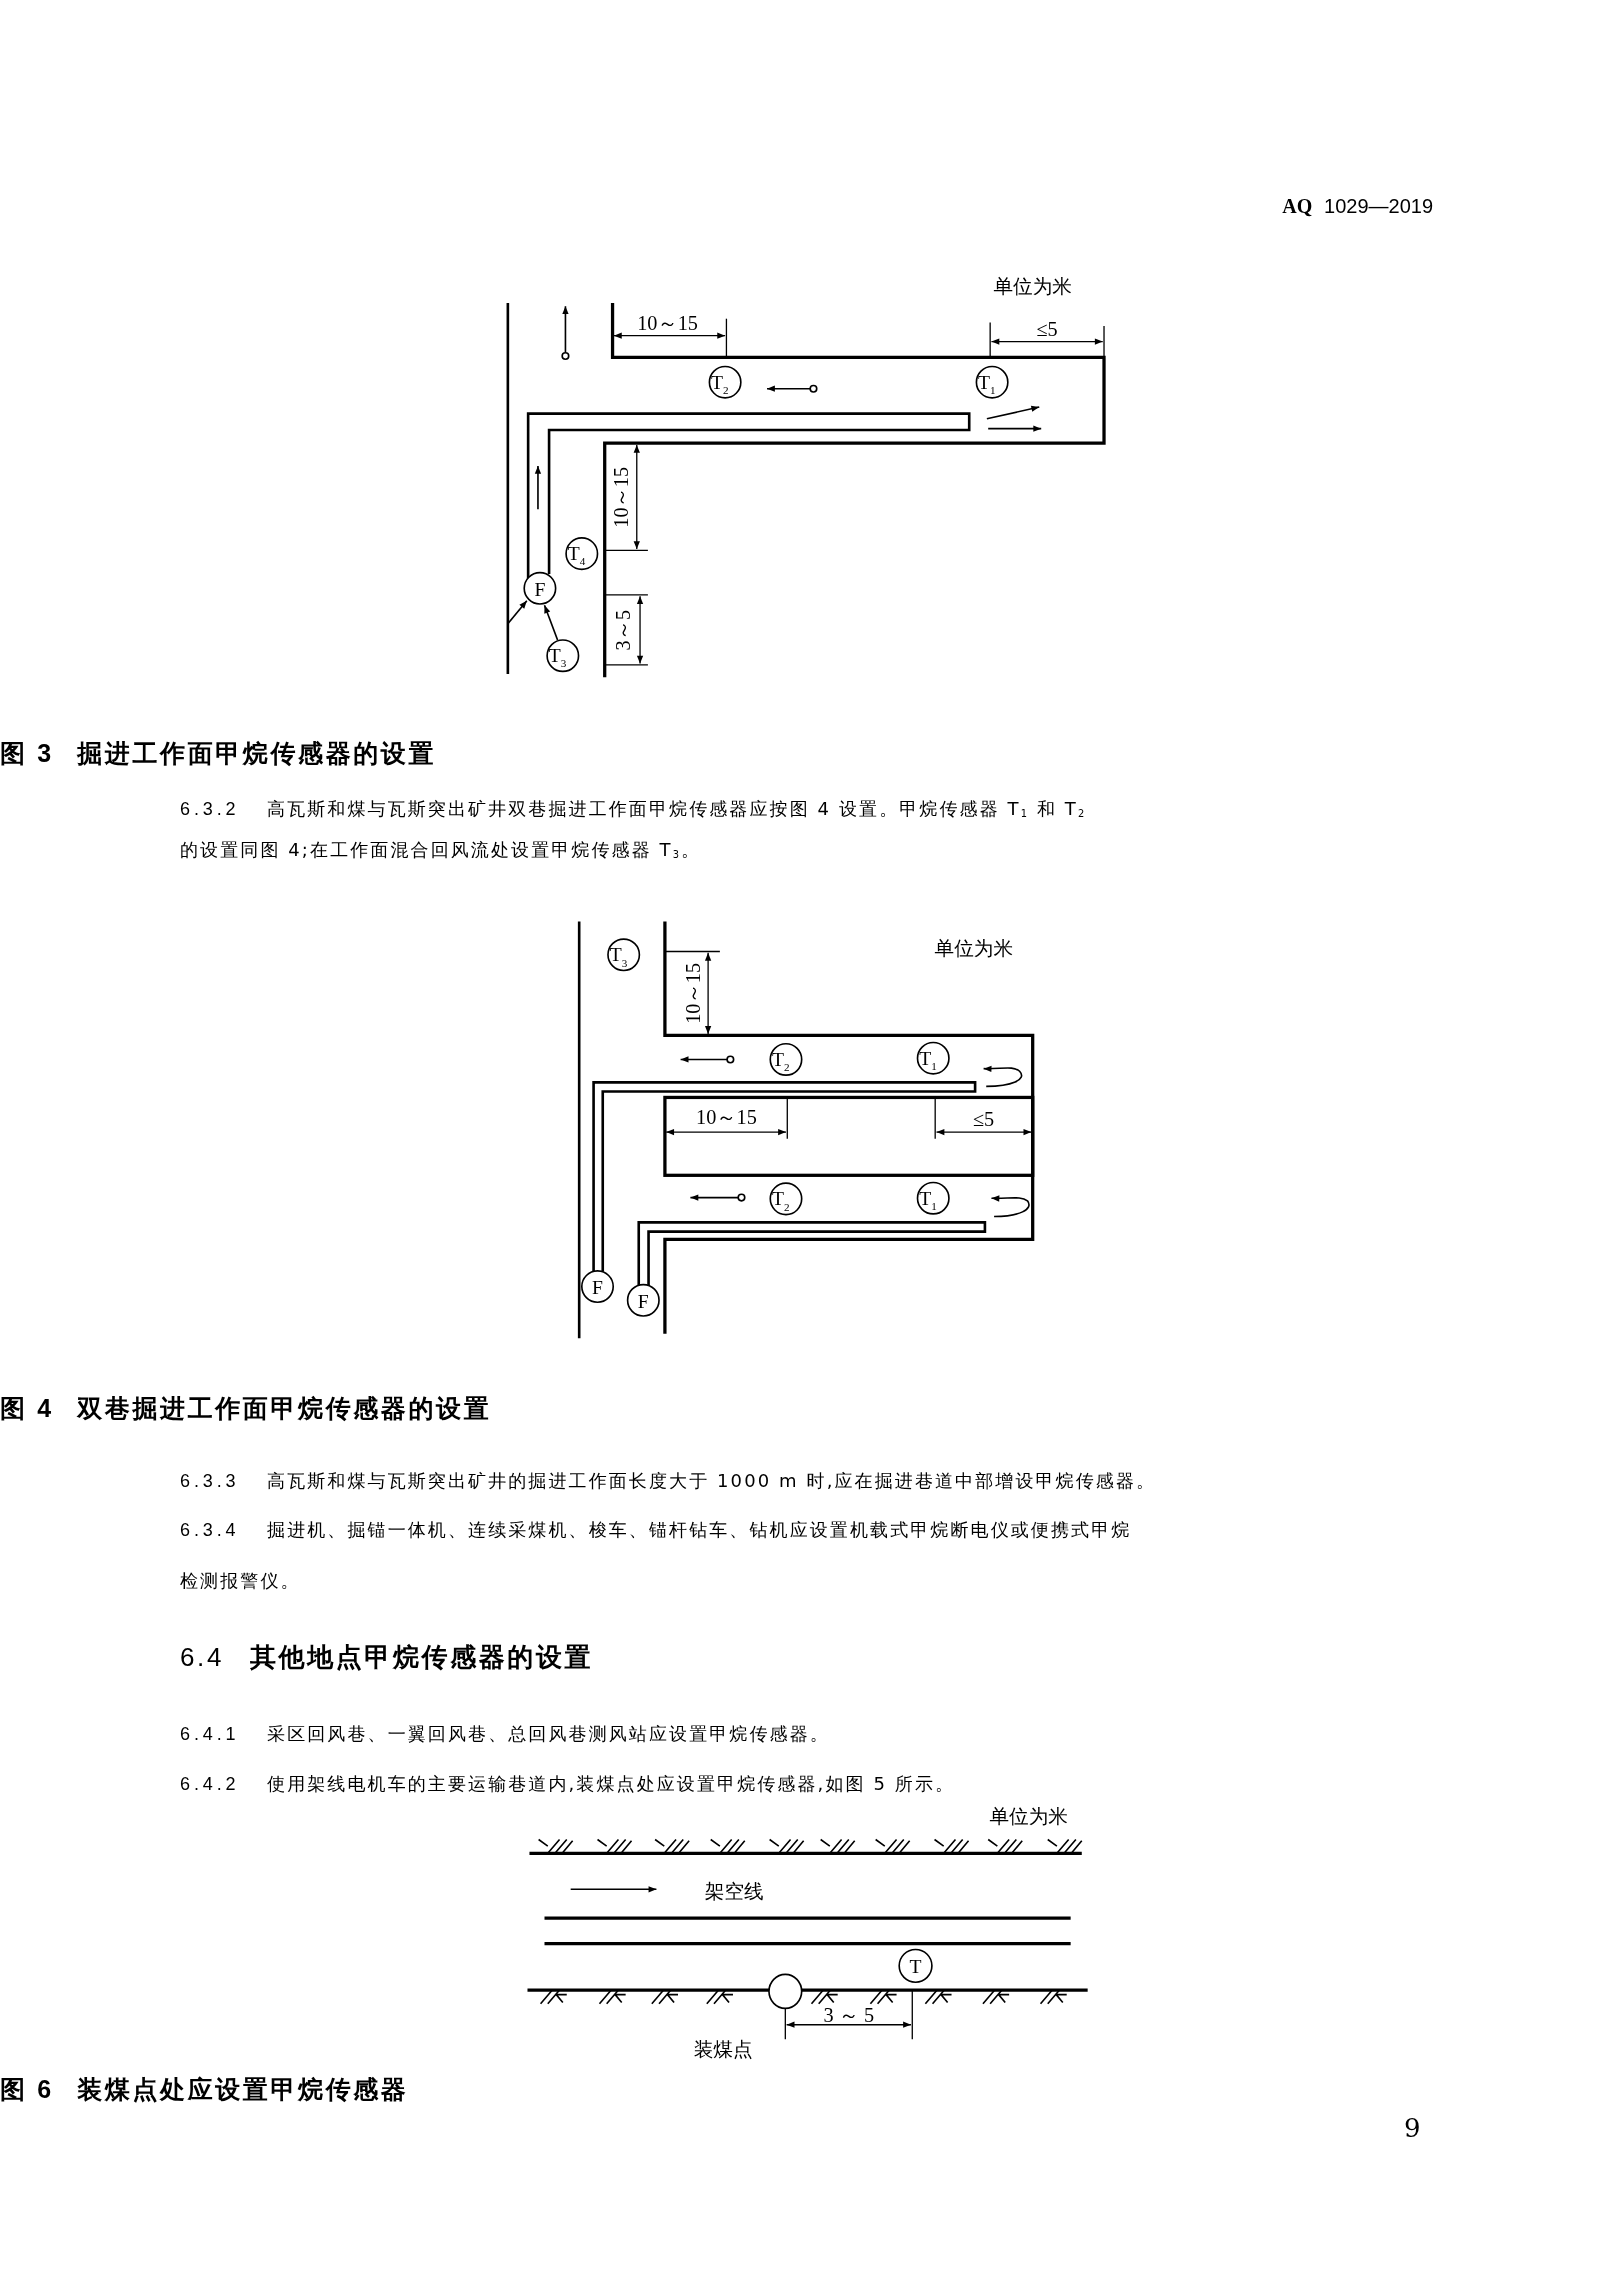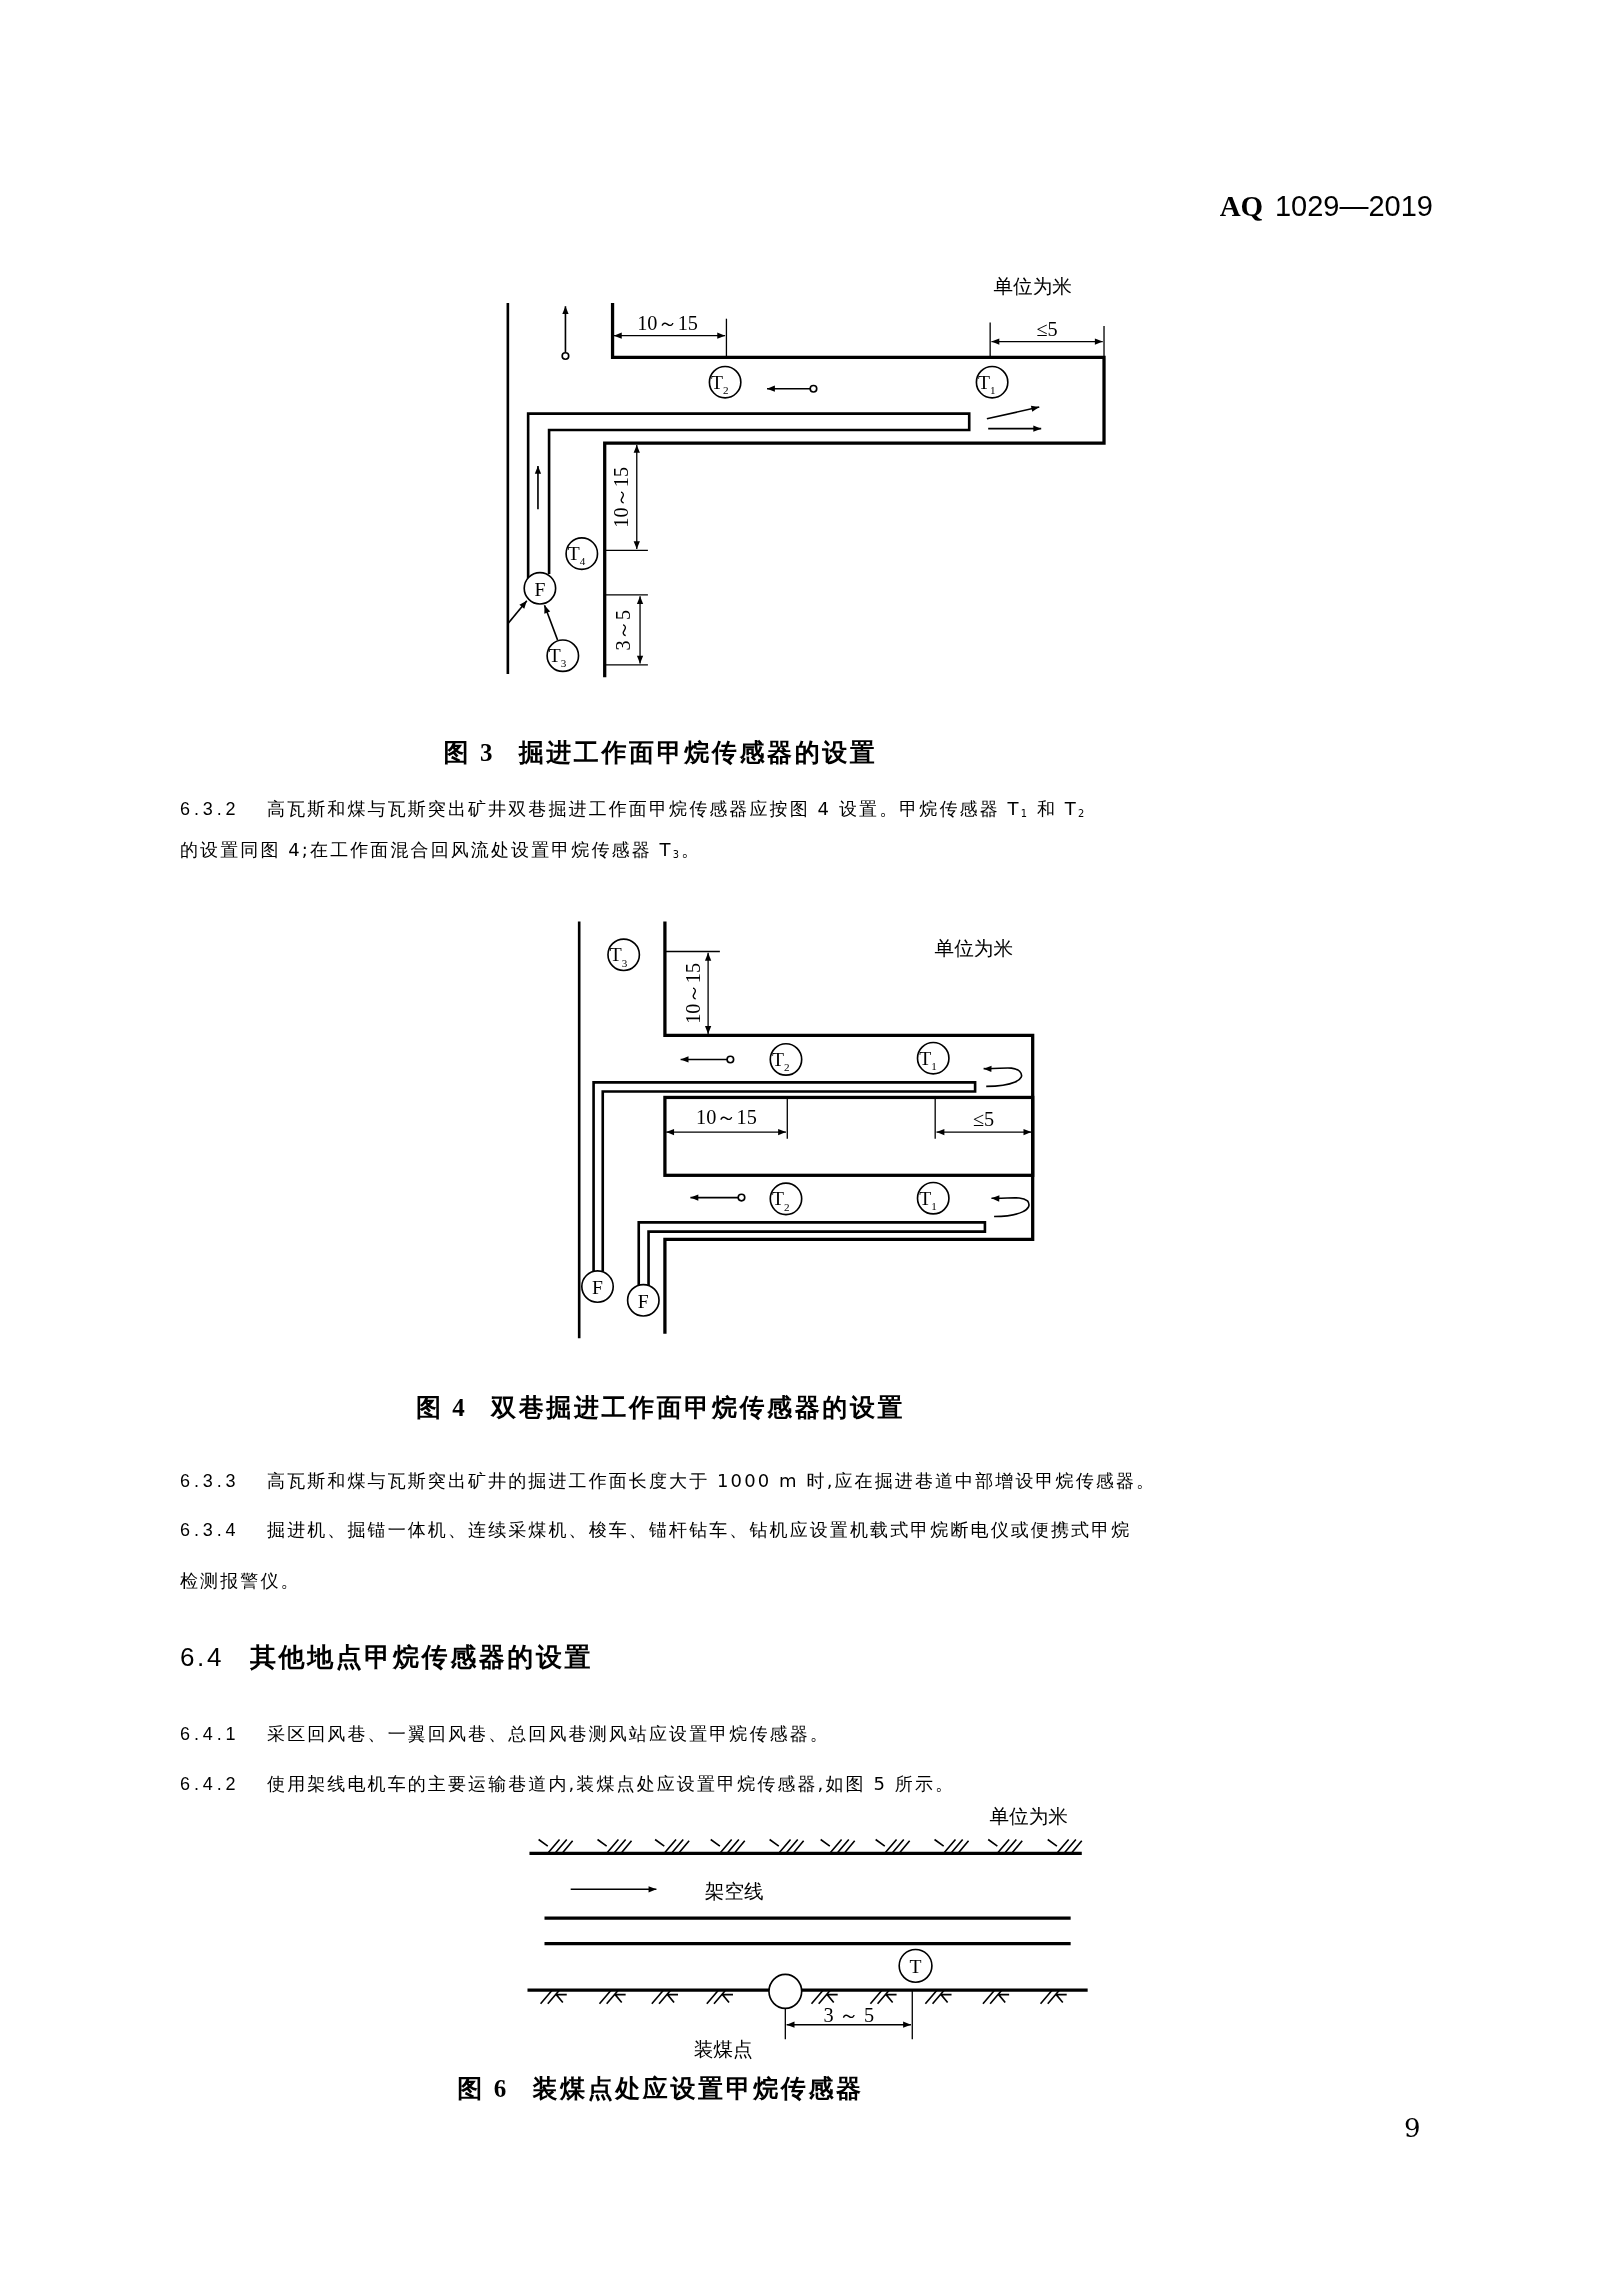--- a/index.html
+++ b/index.html
@@ -1,23 +1,23 @@
 <!DOCTYPE html>
 <html style="font-size:10.5px"><head>
 <meta charset="utf-8">
 <style>
   html,body{margin:0;padding:0;background:#ffffff;}
   body{width:1623px;height:2295px;position:relative;overflow:hidden;font-family:"DejaVu Serif","Liberation Serif",serif;color:#000;}
   .abs{position:absolute;white-space:nowrap;}
-  .hdr{right:190px;top:190px;font-size:29px;line-height:33px;}
+  .hdr{right:190px;top:190px;font-size:20px;line-height:33px;}
   .hdr .aq{font-family:"Liberation Serif",serif;font-weight:bold;margin-right:11.8px;}
   .hdr .num{font-family:"Liberation Sans",sans-serif;}
   .body{left:180px;font-size:18px;line-height:31px;letter-spacing:2.1px;font-family:"DejaVu Sans","Liberation Sans",sans-serif;}
   .body .no{font-family:"Liberation Sans",sans-serif;letter-spacing:3.9px;margin-right:27.5px;}
-  .cap{font-size:25px;line-height:30px;font-weight:bold;font-family:Liberation Serif, serif;letter-spacing:2.6px;left:0;width:1321px;text-align:center;}
+  .cap{font-size:25px;line-height:30px;font-weight:bold;font-family:Liberation Sans, sans-serif;letter-spacing:2.6px;left:0;width:1321px;}
   .cap .fn{margin-right:23.6px;}
   .sec{left:180px;font-size:26px;line-height:31px;font-weight:bold;font-family:"DejaVu Sans","Liberation Sans",sans-serif;letter-spacing:2.6px;text-align:center;}
   .sec .no{font-family:"Liberation Sans",sans-serif;font-weight:normal;margin-right:26px;}
   sub{font-size:0.55em;vertical-align:-0.25em;}
   .pnum{left:1404px;top:2113px;font-size:26px;font-family:"DejaVu Serif",serif;}
   svg{position:absolute;left:0;top:0;}
   svg text{font-family:"Liberation Serif","DejaVu Serif",serif;}
   .unit{font-family:"DejaVu Sans","Liberation Sans",sans-serif;font-size:30px;}
 </style>
 </head>

